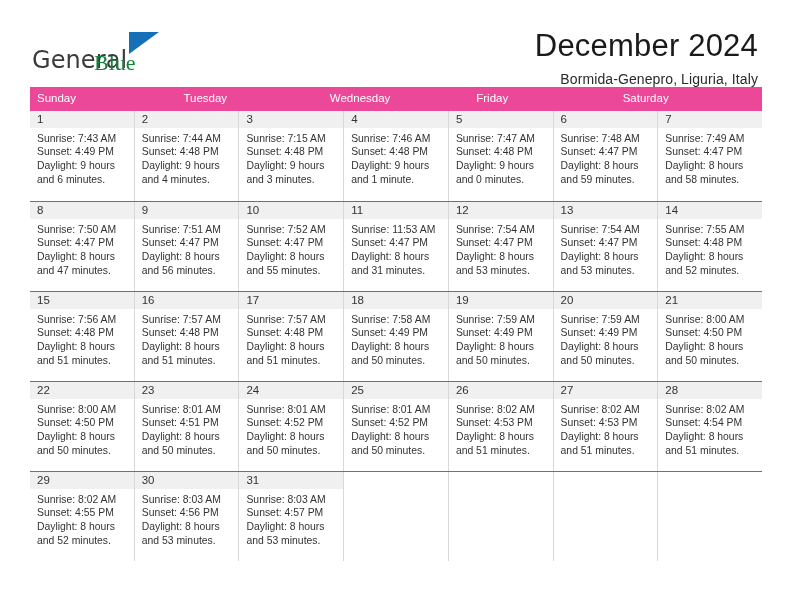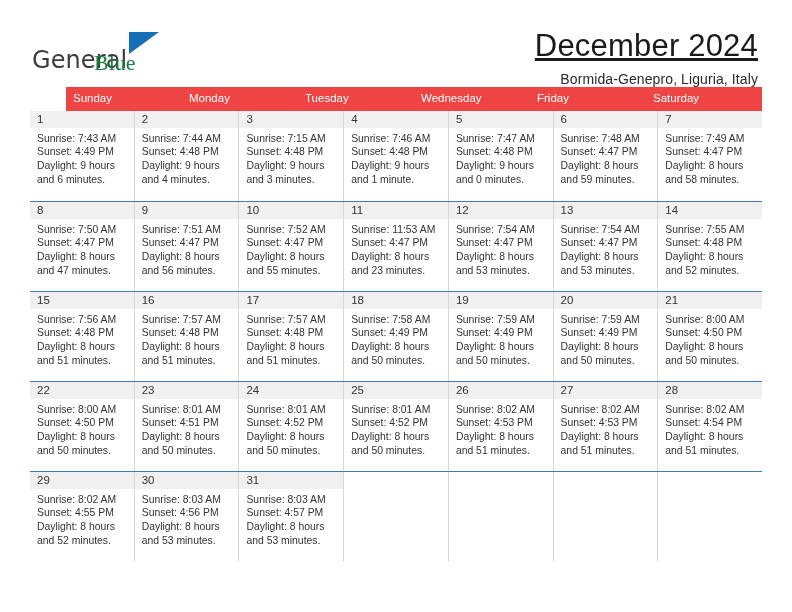--- a/index.html
+++ b/index.html
@@ -70,40 +70,38 @@
     text-align: right;
     padding-top: 2px;
   }
   .cal-title {
     font-size: 31px;
     font-weight: normal;
     color: #1a1a1a;
     line-height: 1.15;
     letter-spacing: 0.2px;
     font-family: "Liberation Sans", sans-serif;
-    text-decoration: underline;
   }
   .cal-subtitle {
     font-size: 14px;
     color: #2a2a2a;
     margin-top: 7px;
     letter-spacing: 0.1px;
     text-align: right;
   }
 
   
   .calendar {
     margin: 13px 30px 0 30px;
     width: 732px;
   }
 
   .weekday-row {
     display: flex;
-    background: #ef4444;
-    margin-left: 36px;
+    background: #ec4899;
   }
   .weekday-cell {
     flex: 1 1 0;
     color: #ffffff;
     font-size: 11.5px;
     padding: 5px 0 5px 7px;
     line-height: 1.2;
   }
 
   .week-row {
@@ -159,21 +157,20 @@
       <div class="cal-title">December 2024</div>
       <div class="cal-subtitle">Bormida-Genepro, Liguria, Italy</div>
     </div>
 
   </div>
 
   <div class="calendar">
 
     <div class="weekday-row">
       <div class="weekday-cell">Sunday</div>
-      <div class="weekday-cell">Monday</div>
       <div class="weekday-cell">Tuesday</div>
       <div class="weekday-cell">Wednesday</div>
       <div class="weekday-cell">Friday</div>
       <div class="weekday-cell">Saturday</div>
     </div>
 
     <div class="week-row first">
       <div class="day-cell">
         <div class="day-number-band">1</div>
         <div class="day-info">
@@ -266,21 +263,21 @@
           <div>Daylight: 8 hours</div>
           <div>and 55 minutes.</div>
         </div>
       </div>
       <div class="day-cell">
         <div class="day-number-band">11</div>
         <div class="day-info">
           <div>Sunrise: 11:53 AM</div>
           <div>Sunset: 4:47 PM</div>
           <div>Daylight: 8 hours</div>
-          <div>and 23 minutes.</div>
+          <div>and 31 minutes.</div>
         </div>
       </div>
       <div class="day-cell">
         <div class="day-number-band">12</div>
         <div class="day-info">
           <div>Sunrise: 7:54 AM</div>
           <div>Sunset: 4:47 PM</div>
           <div>Daylight: 8 hours</div>
           <div>and 53 minutes.</div>
         </div>

